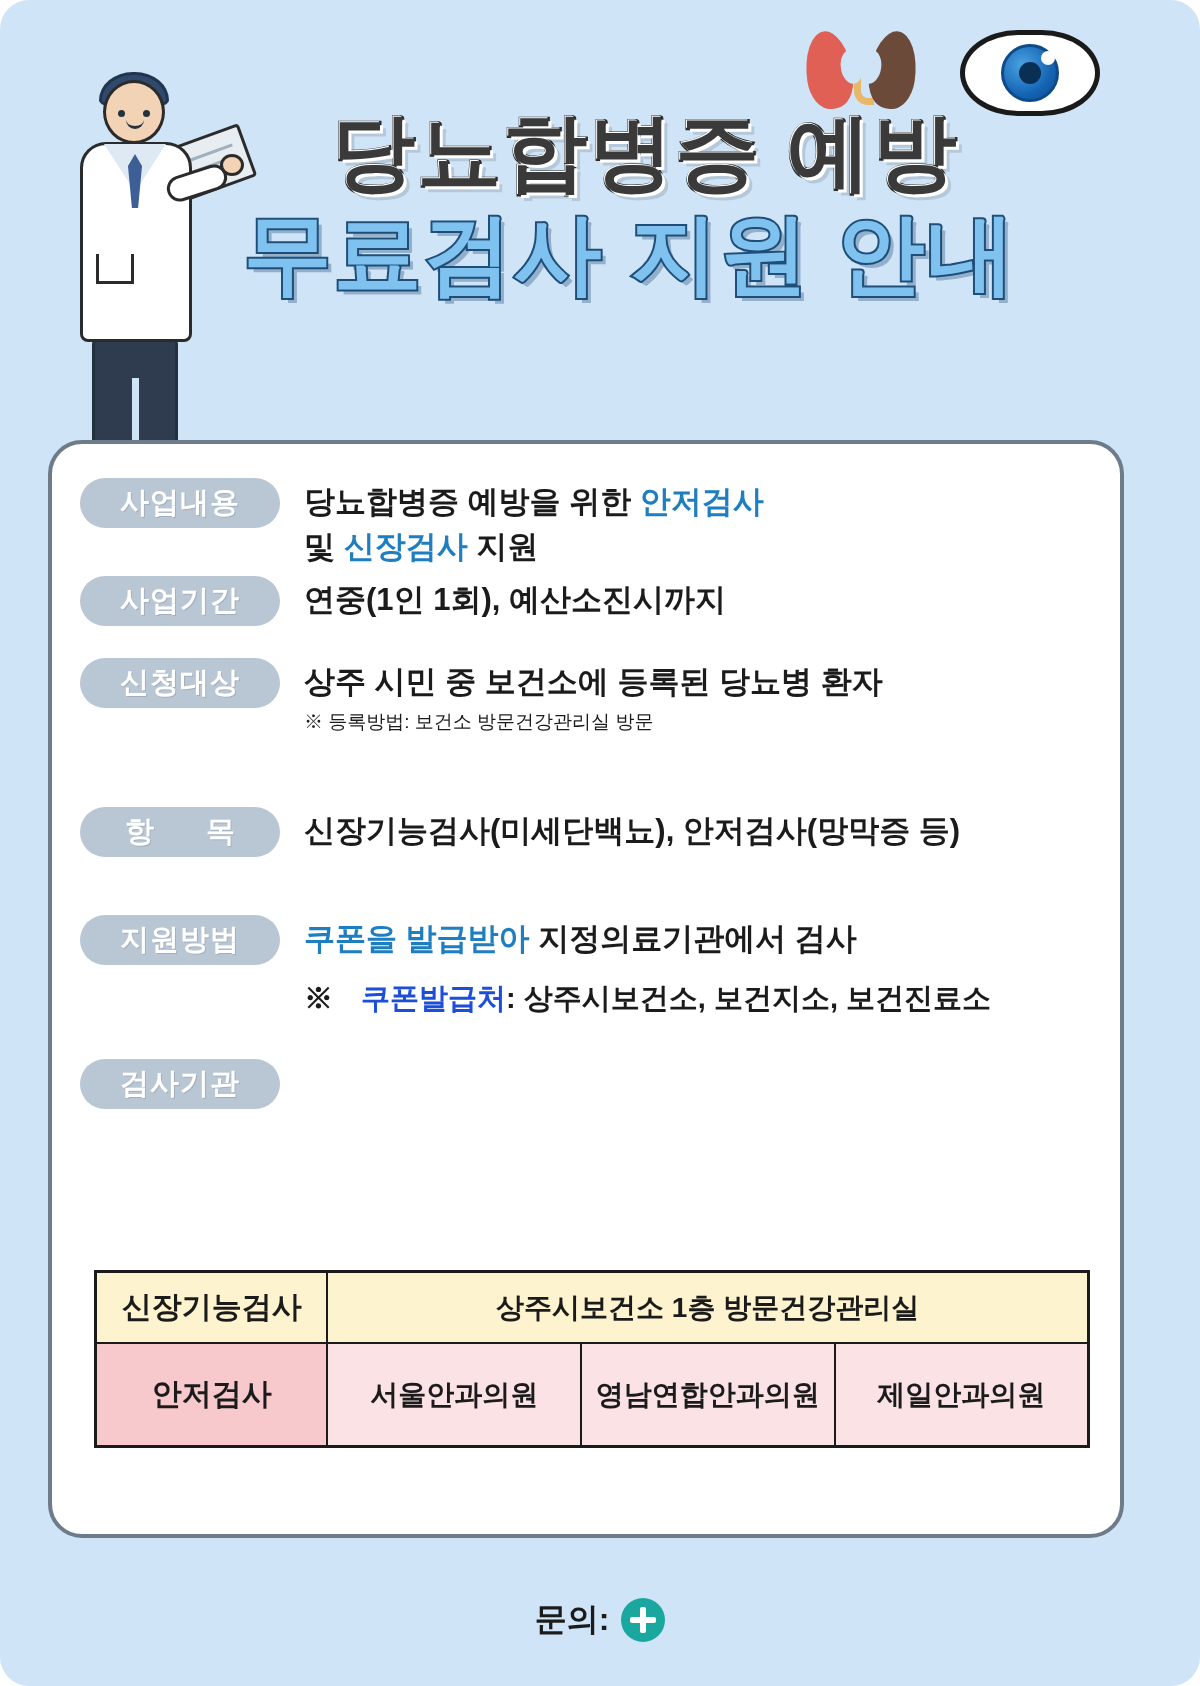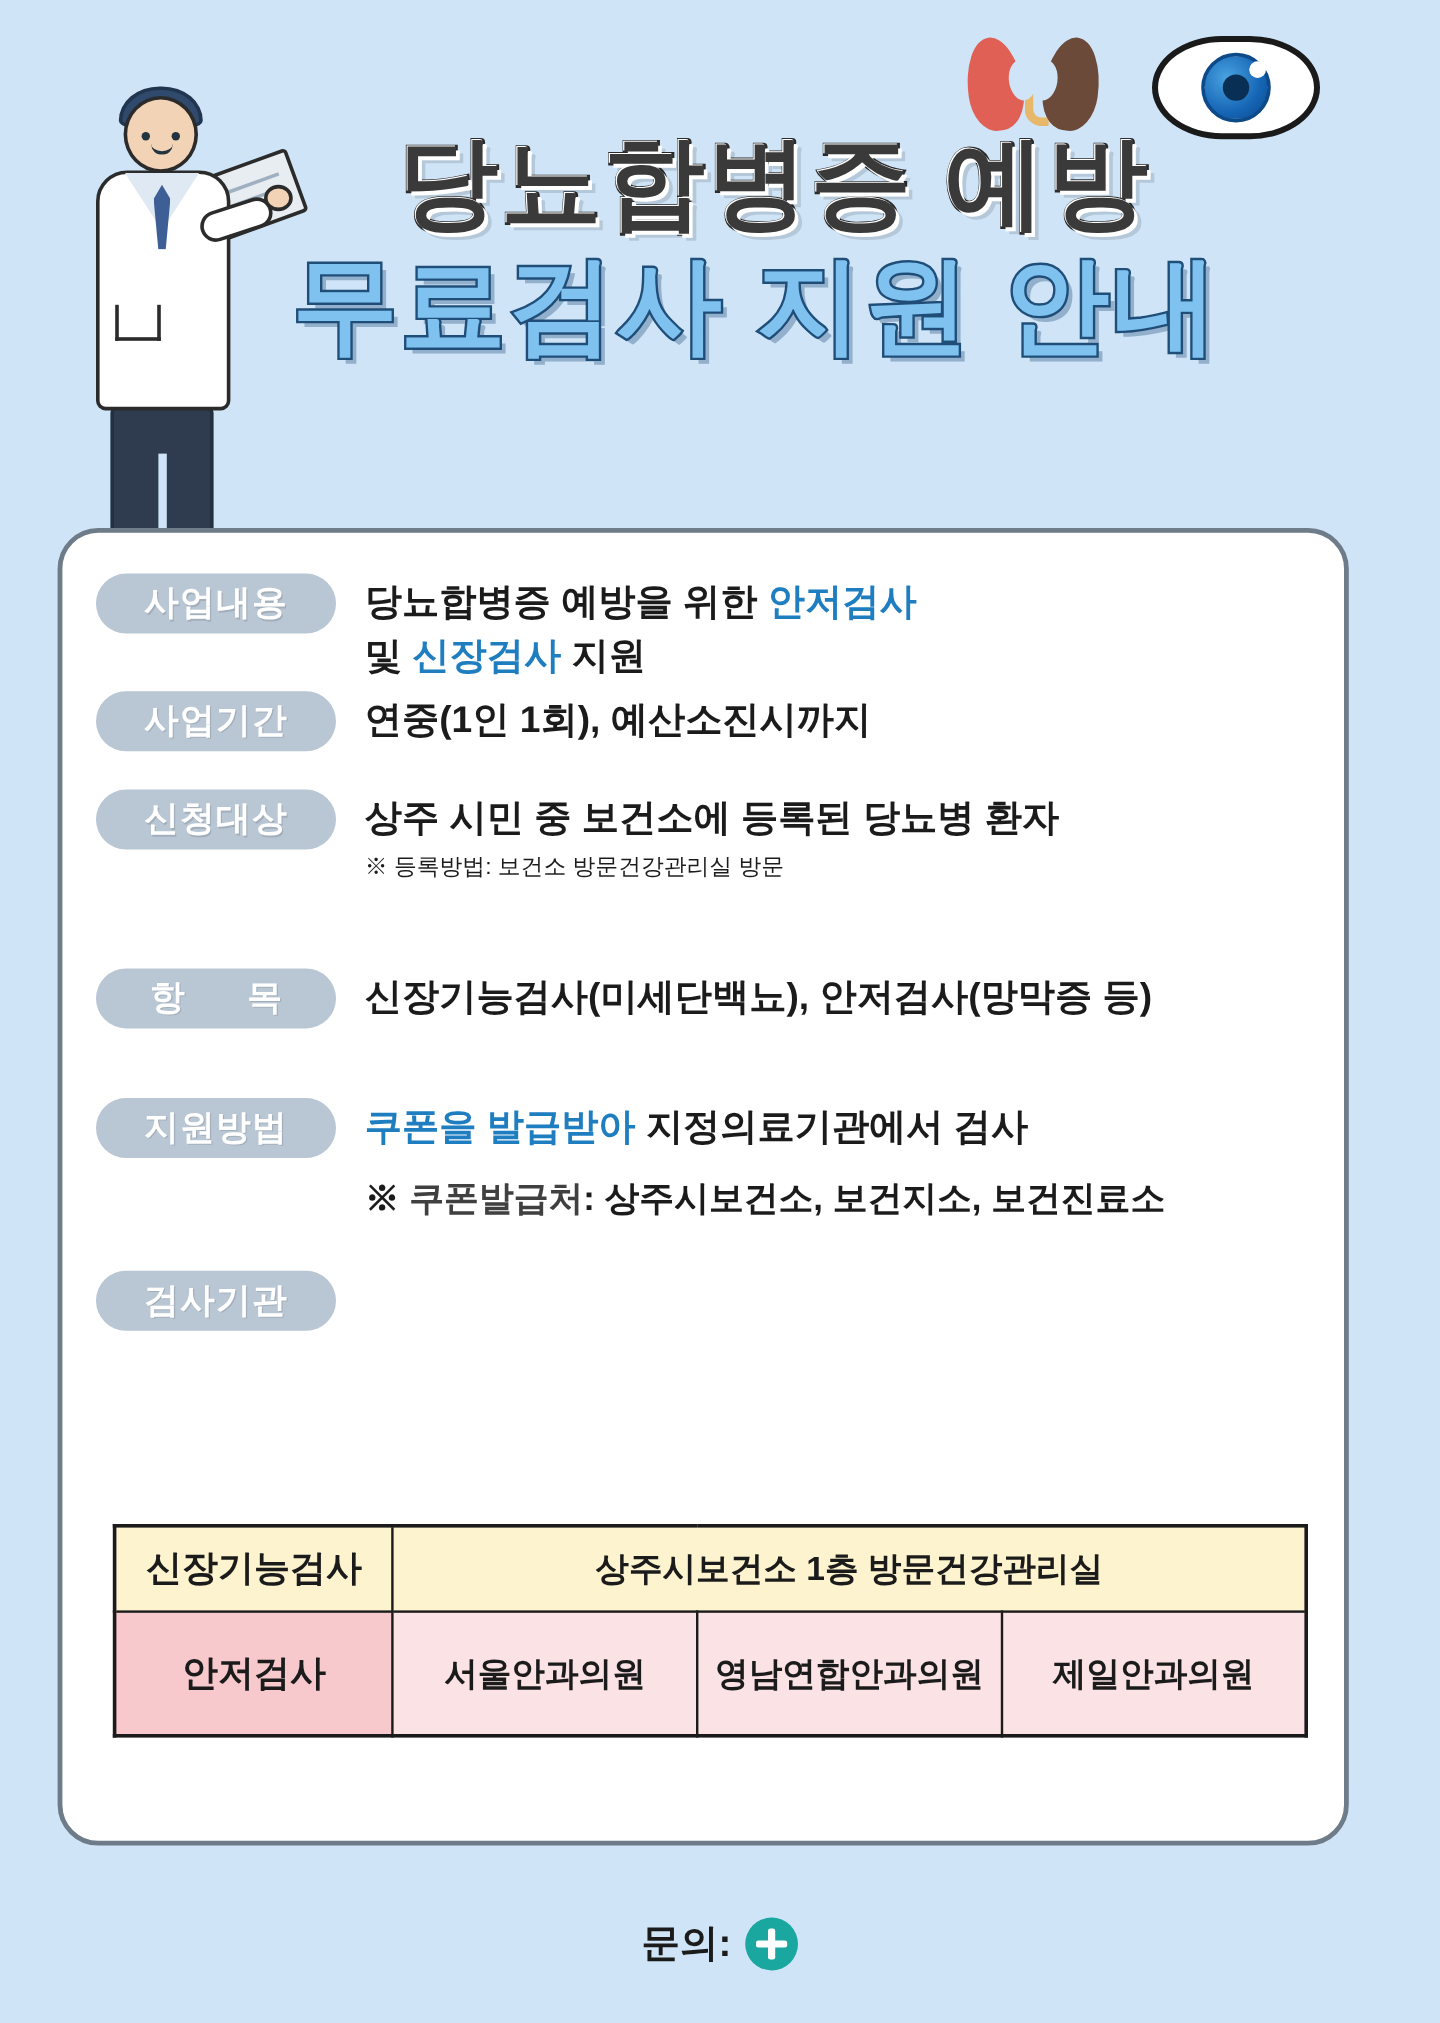--- a/index.html
+++ b/index.html
@@ -6,20 +6,21 @@
   html, body {
     width: 1200px; height: 1686px;
     font-family: "Liberation Sans", sans-serif;
     background: #ffffff;
   }
   .poster {
     position: relative;
     width: 1200px; height: 1686px;
     background: #cfe4f7;
     overflow: hidden;
+    border-radius: 29px;
   }
 
   
   .top-icons {
     position: absolute;
     top: 30px; right: 100px;
     display: flex; align-items: center; gap: 30px;
   }
   .kidneys { position: relative; width: 130px; height: 85px; }
   .kidney {
@@ -213,21 +214,21 @@
     margin-top: 4px;
   }
   .gap-sm { height: 14px; }
   .gap-md { height: 26px; }
 
   .note-line {
     font-size: 29px; font-weight: 700; color: #1b1b1b;
     margin-top: 14px; margin-left: 224px;
     white-space: nowrap;
   }
-  .note-line .hl { color: #404040; }
+  .note-line .hl { color: #1d4ed8; margin-left: 20px; }
 
   
   .tbl {
     position: absolute; left: 42px; top: 826px;
     width: 996px;
     border-collapse: collapse;
     border: 3px solid #1b1b1b;
   }
   .tbl td {
     border: 2px solid #1b1b1b;

